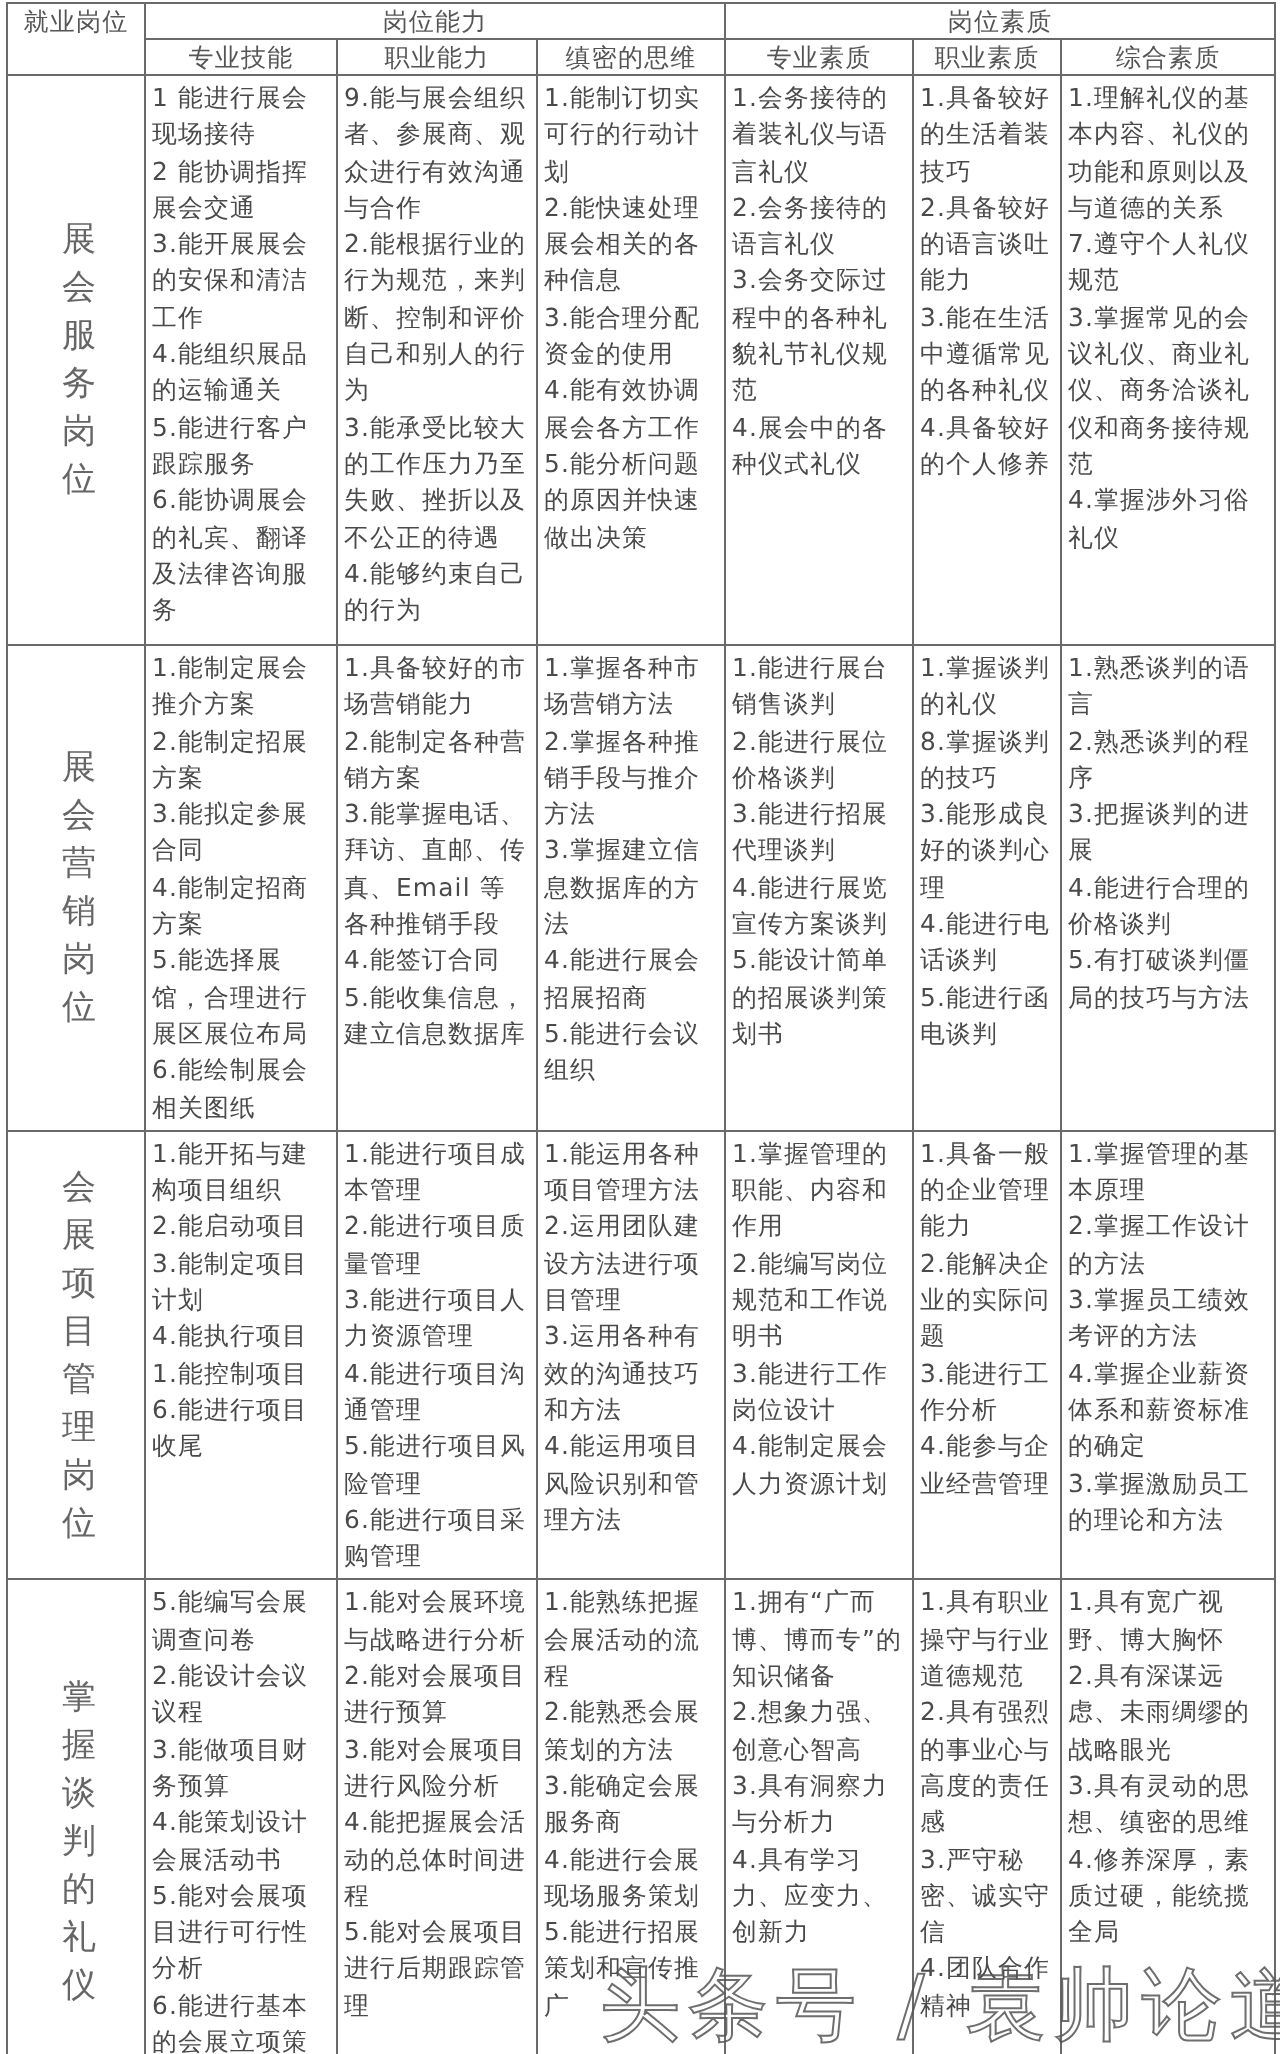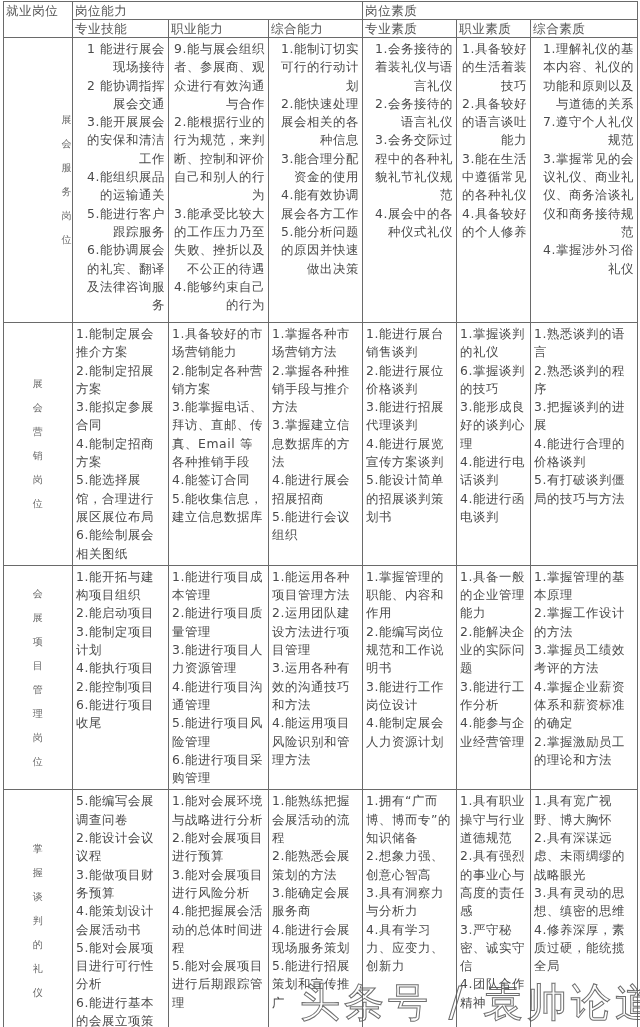--- a/index.html
+++ b/index.html
@@ -3,25 +3,25 @@
 <meta charset="utf-8">
 <style>
   html, body { margin:0; padding:0; background:#ffffff; }
   body { width:640px; height:1027px; position:relative; overflow:hidden;
          font-family:"DejaVu Sans", sans-serif; color:#4a4a4a; }
   table { position:absolute; left:3px; top:1px; border-collapse:collapse;
           table-layout:fixed; width:634px; }
   td, th { border:1.5px solid #6a6a6a; padding:2px 3px; vertical-align:top;
            font-size:12.4px; line-height:18.3px; font-weight:normal;
            letter-spacing:0.6px; word-break:break-all; }
-  th { text-align:left; padding:0 2px; height:17px; line-height:17px; font-size:12.5px; color:#555; }
+  th { text-align:center; padding:0 2px; height:17px; line-height:17px; font-size:12.5px; color:#555; }
   td.role { text-align:center; vertical-align:middle; padding:0; }
-  .vert { display:inline-block; width:14px; line-height:24px; font-size:10px; color:#666; }
+  .vert { display:inline-block; width:14px; line-height:24px; font-size:17px; color:#666; }
   .item { display:block; }
-  .r1 td { height:280px;text-align:right; }
+  .r1 td { height:280px; }
   .r2 td { height:226px; }
   .r3 td { height:182px;margin-left:24px; }
   .r4 td { height:258px; }
   .watermark { position:absolute; left:300px; top:975px; font-size:40px; color:transparent;
                -webkit-text-stroke:1px #555; letter-spacing:4px; white-space:nowrap; opacity:0.85;
                font-family:"DejaVu Sans", sans-serif; }
 </style>
 </head>
 <body>
 
@@ -37,21 +37,21 @@
   </colgroup>
   <tbody>
       <tr>
     <th rowspan="2" style="vertical-align:top">就业岗位</th>
     <th colspan="3">岗位能力</th>
     <th colspan="3">岗位素质</th>
   </tr>
   <tr>
     <th>专业技能</th>
     <th>职业能力</th>
-    <th>综合能力</th>
+    <th>缜密的思维</th>
     <th>专业素质</th>
     <th>职业素质</th>
     <th>综合素质</th>
   </tr>
   <tr class="r1">
         <td class="role"><span class="vert">展会服务岗位</span></td>
         <td>
           <span class="item">1 能进行展会现场接待</span>
           <span class="item">2 能协调指挥展会交通</span>
           <span class="item">3.能开展展会的安保和清洁工作</span>
@@ -117,41 +117,41 @@
         </td>
         <td>
           <span class="item">1.能进行展台销售谈判</span>
           <span class="item">2.能进行展位价格谈判</span>
           <span class="item">3.能进行招展代理谈判</span>
           <span class="item">4.能进行展览宣传方案谈判</span>
           <span class="item">5.能设计简单的招展谈判策划书</span>
         </td>
         <td>
           <span class="item">1.掌握谈判的礼仪</span>
-          <span class="item">6.掌握谈判的技巧</span>
+          <span class="item">8.掌握谈判的技巧</span>
           <span class="item">3.能形成良好的谈判心理</span>
           <span class="item">4.能进行电话谈判</span>
-          <span class="item">4.能进行函电谈判</span>
+          <span class="item">5.能进行函电谈判</span>
         </td>
         <td>
           <span class="item">1.熟悉谈判的语言</span>
           <span class="item">2.熟悉谈判的程序</span>
           <span class="item">3.把握谈判的进展</span>
           <span class="item">4.能进行合理的价格谈判</span>
           <span class="item">5.有打破谈判僵局的技巧与方法</span>
         </td>
       </tr>
   <tr class="r3">
         <td class="role"><span class="vert">会展项目管理岗位</span></td>
         <td>
           <span class="item">1.能开拓与建构项目组织</span>
           <span class="item">2.能启动项目</span>
           <span class="item">3.能制定项目计划</span>
           <span class="item">4.能执行项目</span>
-          <span class="item">2.能控制项目</span>
+          <span class="item">1.能控制项目</span>
           <span class="item">6.能进行项目收尾</span>
         </td>
         <td>
           <span class="item">1.能进行项目成本管理</span>
           <span class="item">2.能进行项目质量管理</span>
           <span class="item">3.能进行项目人力资源管理</span>
           <span class="item">4.能进行项目沟通管理</span>
           <span class="item">5.能进行项目风险管理</span>
           <span class="item">6.能进行项目采购管理</span>
         </td>
@@ -171,21 +171,21 @@
           <span class="item">1.具备一般的企业管理能力</span>
           <span class="item">2.能解决企业的实际问题</span>
           <span class="item">3.能进行工作分析</span>
           <span class="item">4.能参与企业经营管理</span>
         </td>
         <td>
           <span class="item">1.掌握管理的基本原理</span>
           <span class="item">2.掌握工作设计的方法</span>
           <span class="item">3.掌握员工绩效考评的方法</span>
           <span class="item">4.掌握企业薪资体系和薪资标准的确定</span>
-          <span class="item">2.掌握激励员工的理论和方法</span>
+          <span class="item">3.掌握激励员工的理论和方法</span>
         </td>
       </tr>
   <tr class="r4">
         <td class="role"><span class="vert">掌握谈判的礼仪</span></td>
         <td>
           <span class="item">5.能编写会展调查问卷</span>
           <span class="item">2.能设计会议议程</span>
           <span class="item">3.能做项目财务预算</span>
           <span class="item">4.能策划设计会展活动书</span>
           <span class="item">5.能对会展项目进行可行性分析</span>

